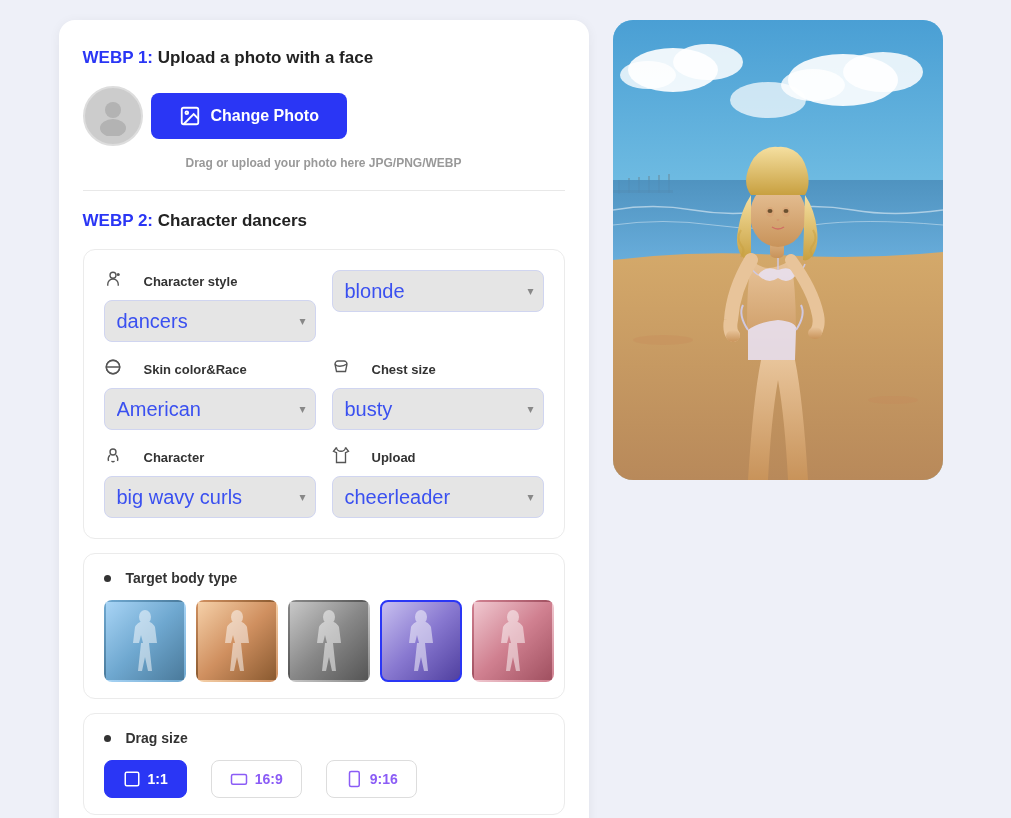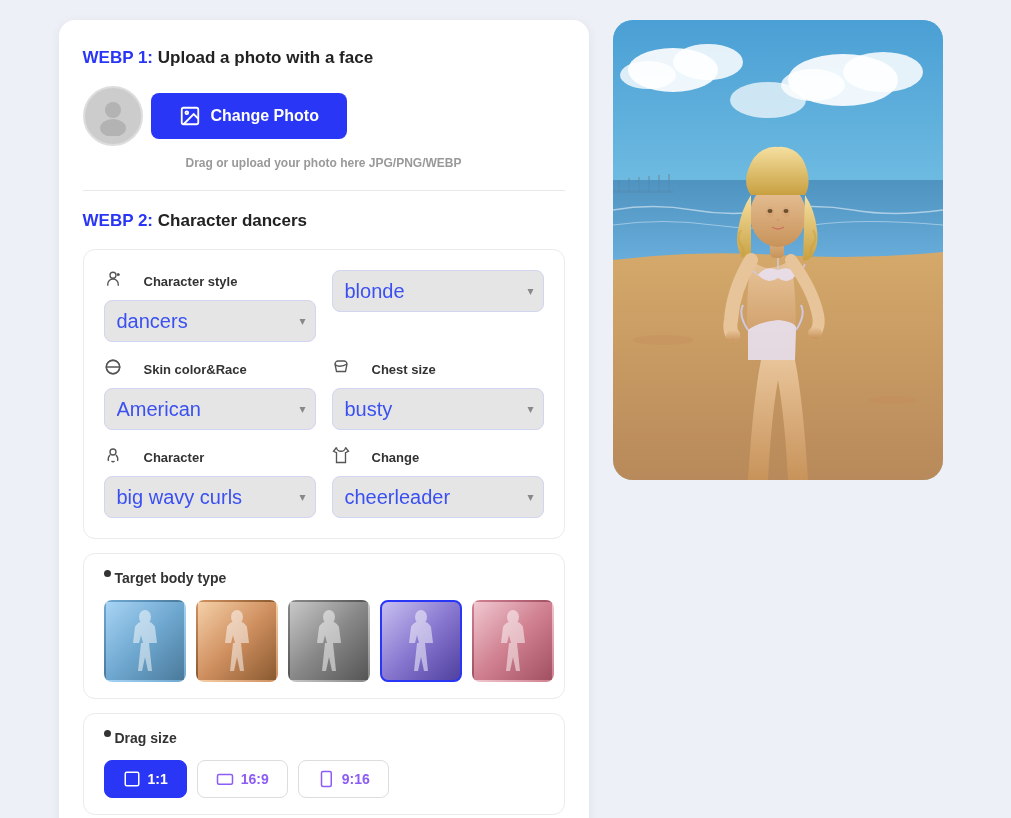--- a/index.html
+++ b/index.html
@@ -135,22 +135,22 @@
       border-radius: 12px;
       padding: 16px 20px;
       margin-top: 14px;
     }
     .section-label {
       font-size: 14px;
       font-weight: 600;
       color: #333;
       margin-bottom: 14px;
       display: flex;
-      align-items: flex-start;
-      gap: 4px;
+      align-items: center;
+      gap: 15px;
     }
     .section-label .dot {
       width: 7px;
       height: 7px;
       background: #333;
       border-radius: 50%;
       display: inline-block;
     }
     .body-type-thumbnails {
       display: flex;
@@ -184,21 +184,21 @@
     .thumb-5 { background: linear-gradient(135deg, #f0c8d0 0%, #d08090 50%, #a05060 100%); }
     
     .silhouette {
       width: 36px;
       height: 64px;
       opacity: 0.5;
     }
     
     .size-buttons {
       display: flex;
-      gap: 10px;
+      gap: 24px;
     }
     .size-btn {
       display: flex;
       align-items: center;
       gap: 7px;
       padding: 9px 18px;
       border-radius: 8px;
       border: 1.5px solid #ddd;
       background: #fff;
       font-size: 14px;
@@ -368,21 +368,21 @@
       </div>
 
       <div class="field-group">
         <label>
           <span class="icon">
             <svg width="18" height="18" viewBox="0 0 24 24" fill="none" stroke="#555" stroke-width="1.8">
               <path d="M6 2l-4 5 4 2v13h12V9l4-2-4-5"></path>
               <path d="M6 2c0 3 3 5 6 5s6-2 6-5"></path>
             </svg>
           </span>
-          <span>Change</span>
+          <span>Upload</span>
         </label>
         <div class="select-wrapper">
           <select>
             <option value="cheerleader">cheerleader</option>
             <option value="bikini">bikini</option>
             <option value="casual">casual</option>
           </select>
           <span class="select-arrow">▾</span>
         </div>
       </div>

